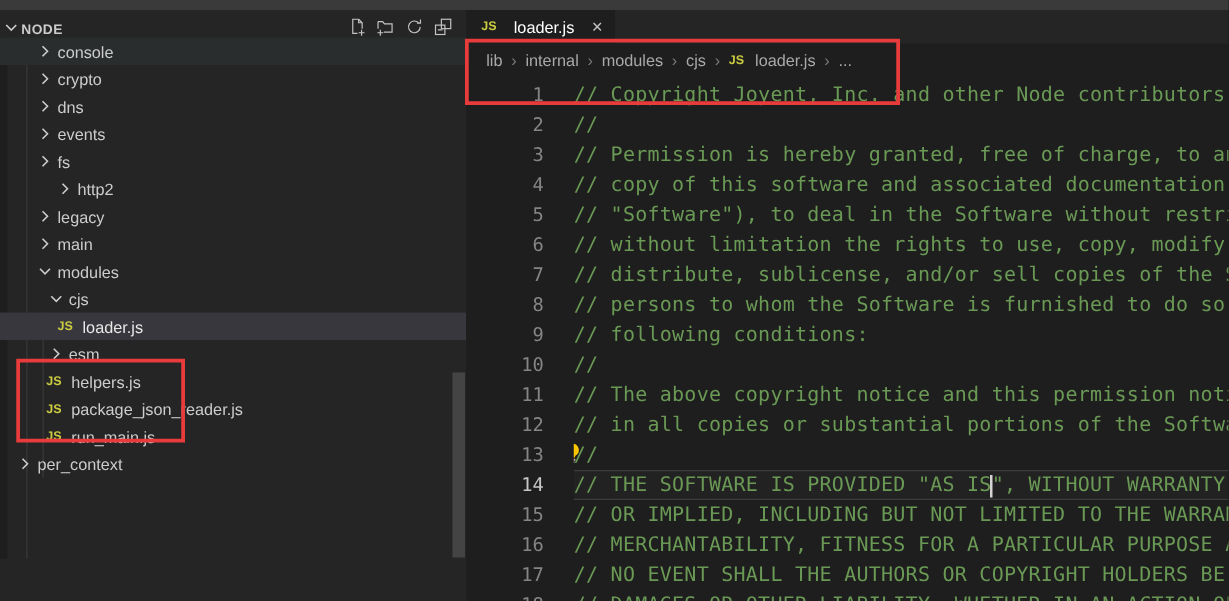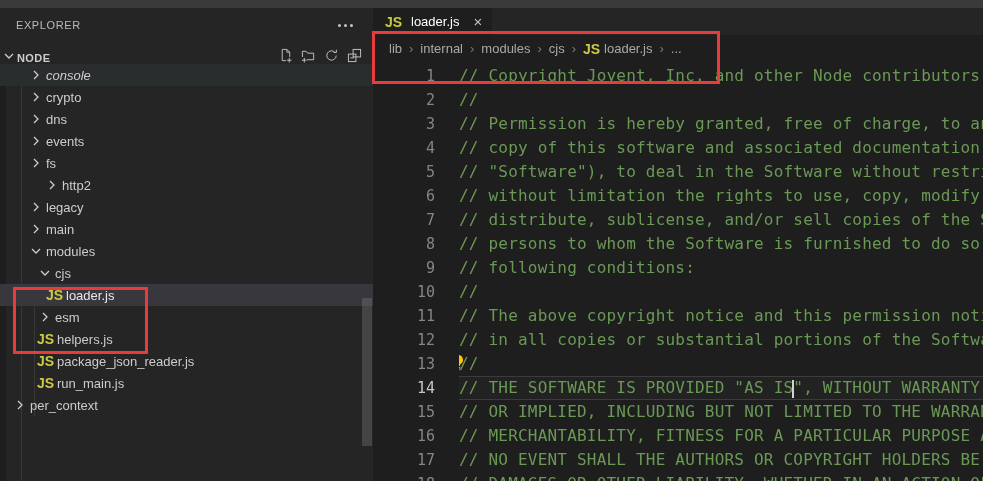--- a/index.html
+++ b/index.html
@@ -25,21 +25,21 @@
   .action-btn { width: 18px; height: 18px; display: flex; align-items: center; justify-content: center; cursor: pointer; }
   .action-btn svg { width: 15px; height: 15px; }
 
   .tree { position: relative; height: 417px; }
   .left-strip { position: absolute; left: 0; top: 0; width: 6px; height: 100%; background: #1e1e1e; }
   .indent-guide { position: absolute; width: 1px; background: #383838; }
   .tree-row { position: relative; height: 22px; display: flex; align-items: center; color: #cccccc; font-size: 13px; cursor: pointer; }
   .tree-row.hover { background: #2a2d2e; }
   .tree-row.selected { background: #37373d; color: #e8e8e8; }
   .tree-chevron { width: 16px; height: 16px; flex: 0 0 auto; margin-right: 2px; }
-  .js-badge { width: 16px; flex: 0 0 auto; margin-right: 4px; text-align: left; font-size: 14px; font-weight: bold; color: #cbcb41; font-family: "Liberation Sans", sans-serif; }
+  .js-badge { width: 16px; flex: 0 0 auto; margin-right: 4px; text-align: left; font-size: 10px; font-weight: bold; color: #cbcb41; font-family: "Liberation Sans", sans-serif; }
   .tree-label { white-space: nowrap; }
 
   .sb-scrollbar { position: absolute; right: 1px; top: 290px; width: 10px; height: 148px; background: rgba(121,121,121,.38); }
 
   
   .editor-col { flex: 1; display: flex; flex-direction: column; min-width: 0; background: #1e1e1e; }
   .tabbar { height: 27px; background: #252526; display: flex; flex: 0 0 auto; }
   .tab { height: 27px; background: #1e1e1e; display: flex; align-items: center; padding: 0 10px 0 12px; gap: 6px; cursor: pointer; }
   .tab-label { color: #ffffff; font-size: 13px; }
   .tab-close { color: #c5c5c5; font-size: 15px; margin-left: 8px; cursor: pointer; line-height: 1; }
@@ -63,28 +63,20 @@
   .anno-breadcrumb { left: 372px; top: 31px; width: 348px; height: 53px; }
 </style>
 </head>
 <body>
 
 <div class="app">
   <div class="titlebar"></div>
 
   <div class="main">
     <aside class="sidebar">
-      <div class="sidebar-header">
-        <span class="sidebar-title">EXPLORER</span>
-        <span class="more-dots">
-            <i></i>
-            <i></i>
-            <i></i>
-          </span>
-      </div>
       <div class="section-header">
         <span class="section-chevron">
           <svg viewBox="0 0 16 16">
               <path d="M4 6l4 4 4-4" fill="none" stroke="#cccccc" stroke-width="1.3"></path>
             </svg>
         </span>
         <span class="section-label">NODE</span>
         <span class="section-actions" id="section-actions">
             <span class="action-btn">
               <svg viewBox="0 0 16 16" fill="none" stroke="#c5c5c5">
@@ -113,21 +105,21 @@
                 <rect x="1.5" y="6.5" width="8" height="8"></rect>
                 <path d="M3.5 10.5h4"></path>
               </svg>
             </span>
           </span>
       </div>
       <div class="tree" id="tree">
         <div class="left-strip"></div>
         <div class="indent-guide" style="left:21px;top:0;height:417px;"></div>
         <div class="indent-guide" style="left:34px;top:220px;height:132px;"></div>
-      <div class="tree-row hover" style="padding-left: 28px; font-style: italic;">
+      <div class="tree-row hover" style="padding-left: 28px;">
             <span class="tree-chevron"><svg viewBox="0 0 16 16">
                 <path d="M6 4l4 4-4 4" fill="none" stroke="#cccccc" stroke-width="1.3"></path>
               </svg></span>
             <span class="tree-label">console</span>
           </div>
           <div class="tree-row" style="padding-left: 28px;">
             <span class="tree-chevron"><svg viewBox="0 0 16 16">
                 <path d="M6 4l4 4-4 4" fill="none" stroke="#cccccc" stroke-width="1.3"></path>
               </svg></span>
             <span class="tree-label">crypto</span>

